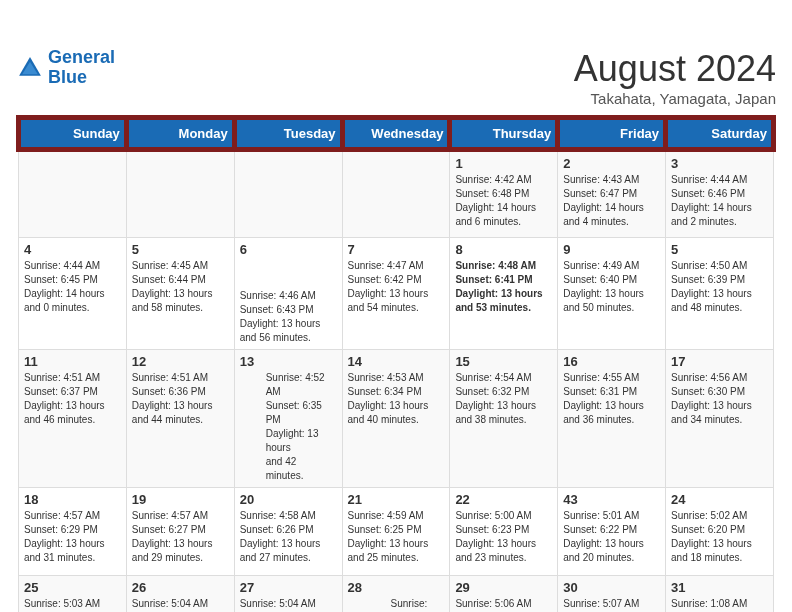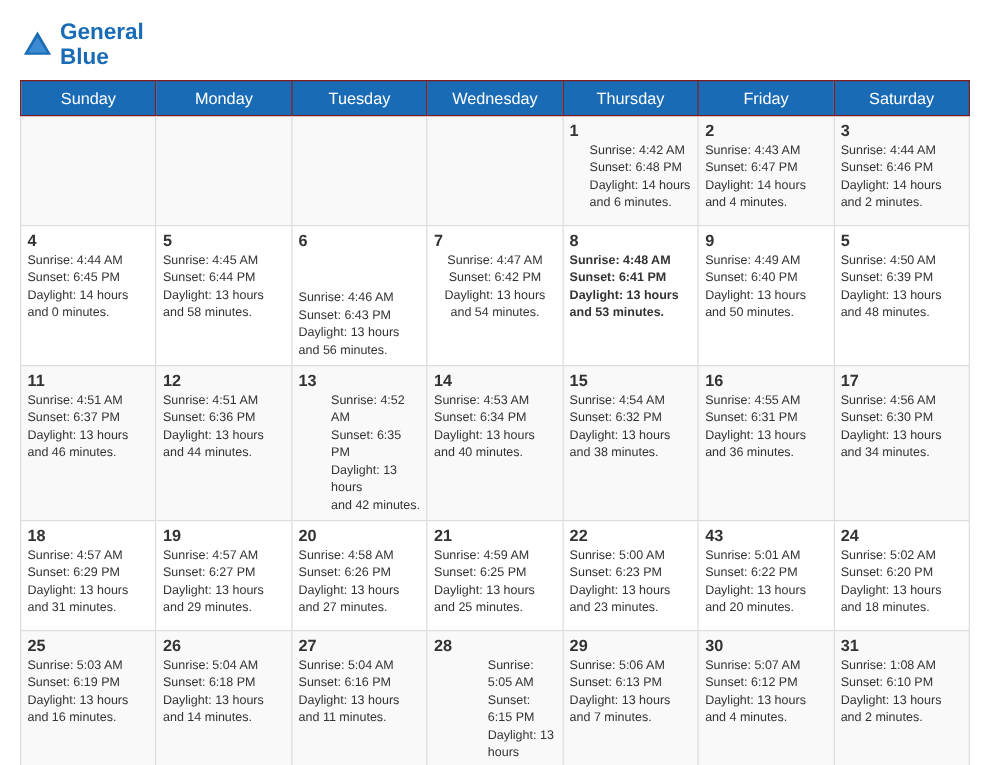--- a/index.html
+++ b/index.html
@@ -8,20 +8,21 @@
       background: #fff;
       width: 792px;
       min-height: 612px;
       padding: 16px;
     }
     .header {
       display: flex;
       justify-content: space-between;
       align-items: flex-start;
       margin-bottom: 8px;
+      margin-top: 32px;
     }
     .logo {
       display: flex;
       align-items: center;
       gap: 4px;
     }
     .logo-text {
       font-size: 18px;
       font-weight: bold;
       color: #333;
@@ -49,23 +50,23 @@
     .calendar {
       width: 100%;
       border-collapse: collapse;
       border: 1px solid #ccc;
     }
     .calendar th {
       background-color: #1a6bb5;
       color: #fff;
       font-size: 13px;
       padding: 6px 4px;
-      text-align: center;
-      border: 1px solid #7f1d1d;
-      font-weight: normal;
+      text-align: right;
+      border: 5px solid #7f1d1d;
+      font-weight: bold;
     }
     .calendar td {
       vertical-align: top;
       padding: 4px 5px;
       font-size: 10.5px;
       color: #333;
       border: 1px solid #ddd;
       width: calc(100% / 7);
       height: 88px;
       background: #fff;
@@ -101,20 +102,24 @@
   <div class="logo">
     <svg class="logo-icon" viewBox="0 0 36 36">
       <polygon points="18,4 32,28 4,28" fill="#1a6bb5"></polygon>
       <polygon points="18,10 28,26 8,26" fill="#5aabee" opacity="0.5"></polygon>
     </svg>
     <div class="logo-text">
       <div><span>General</span></div>
       <div><span style="color:#1a6bb5;">Blue</span></div>
     </div>
   </div>
+  <div class="title-block">
+    <div class="month-year">August 2024</div>
+    <div class="location">Takahata, Yamagata, Japan</div>
+  </div>
 </div>
 
 <table class="calendar">
   <thead>
     <tr>
     <th>Sunday</th>
         <th>Monday</th>
         <th>Tuesday</th>
         <th>Wednesday</th>
         <th>Thursday</th>
@@ -123,21 +128,21 @@
       </tr>
   </thead>
   <tbody id="calendar-body">
   <tr>
         <td class="empty"></td>
         <td class="empty"></td>
         <td class="empty"></td>
         <td class="empty"></td>
         <td>
           <span class="day-number">1</span>
-          <div class="day-info" style="white-space: pre-line; margin-left: 16px;">Sunrise: 4:42 AM
+          <div class="day-info" style="white-space: pre-line;">Sunrise: 4:42 AM
 Sunset: 6:48 PM
 Daylight: 14 hours
 and 6 minutes.</div>
         </td>
         <td>
           <span class="day-number">2</span>
           <div class="day-info" style="white-space: pre-line;">Sunrise: 4:43 AM
 Sunset: 6:47 PM
 Daylight: 14 hours
 and 4 minutes.</div>
@@ -167,21 +172,21 @@
         </td>
         <td>
           <span class="day-number">6</span>
           <div class="day-info" style="white-space: pre-line; margin-top: 32px;">Sunrise: 4:46 AM
 Sunset: 6:43 PM
 Daylight: 13 hours
 and 56 minutes.</div>
         </td>
         <td>
           <span class="day-number">7</span>
-          <div class="day-info" style="white-space: pre-line; text-align: center;">Sunrise: 4:47 AM
+          <div class="day-info" style="white-space: pre-line;">Sunrise: 4:47 AM
 Sunset: 6:42 PM
 Daylight: 13 hours
 and 54 minutes.</div>
         </td>
         <td>
           <span class="day-number">8</span>
           <div class="day-info" style="white-space: pre-line; font-weight: bold;">Sunrise: 4:48 AM
 Sunset: 6:41 PM
 Daylight: 13 hours
 and 53 minutes.</div>

